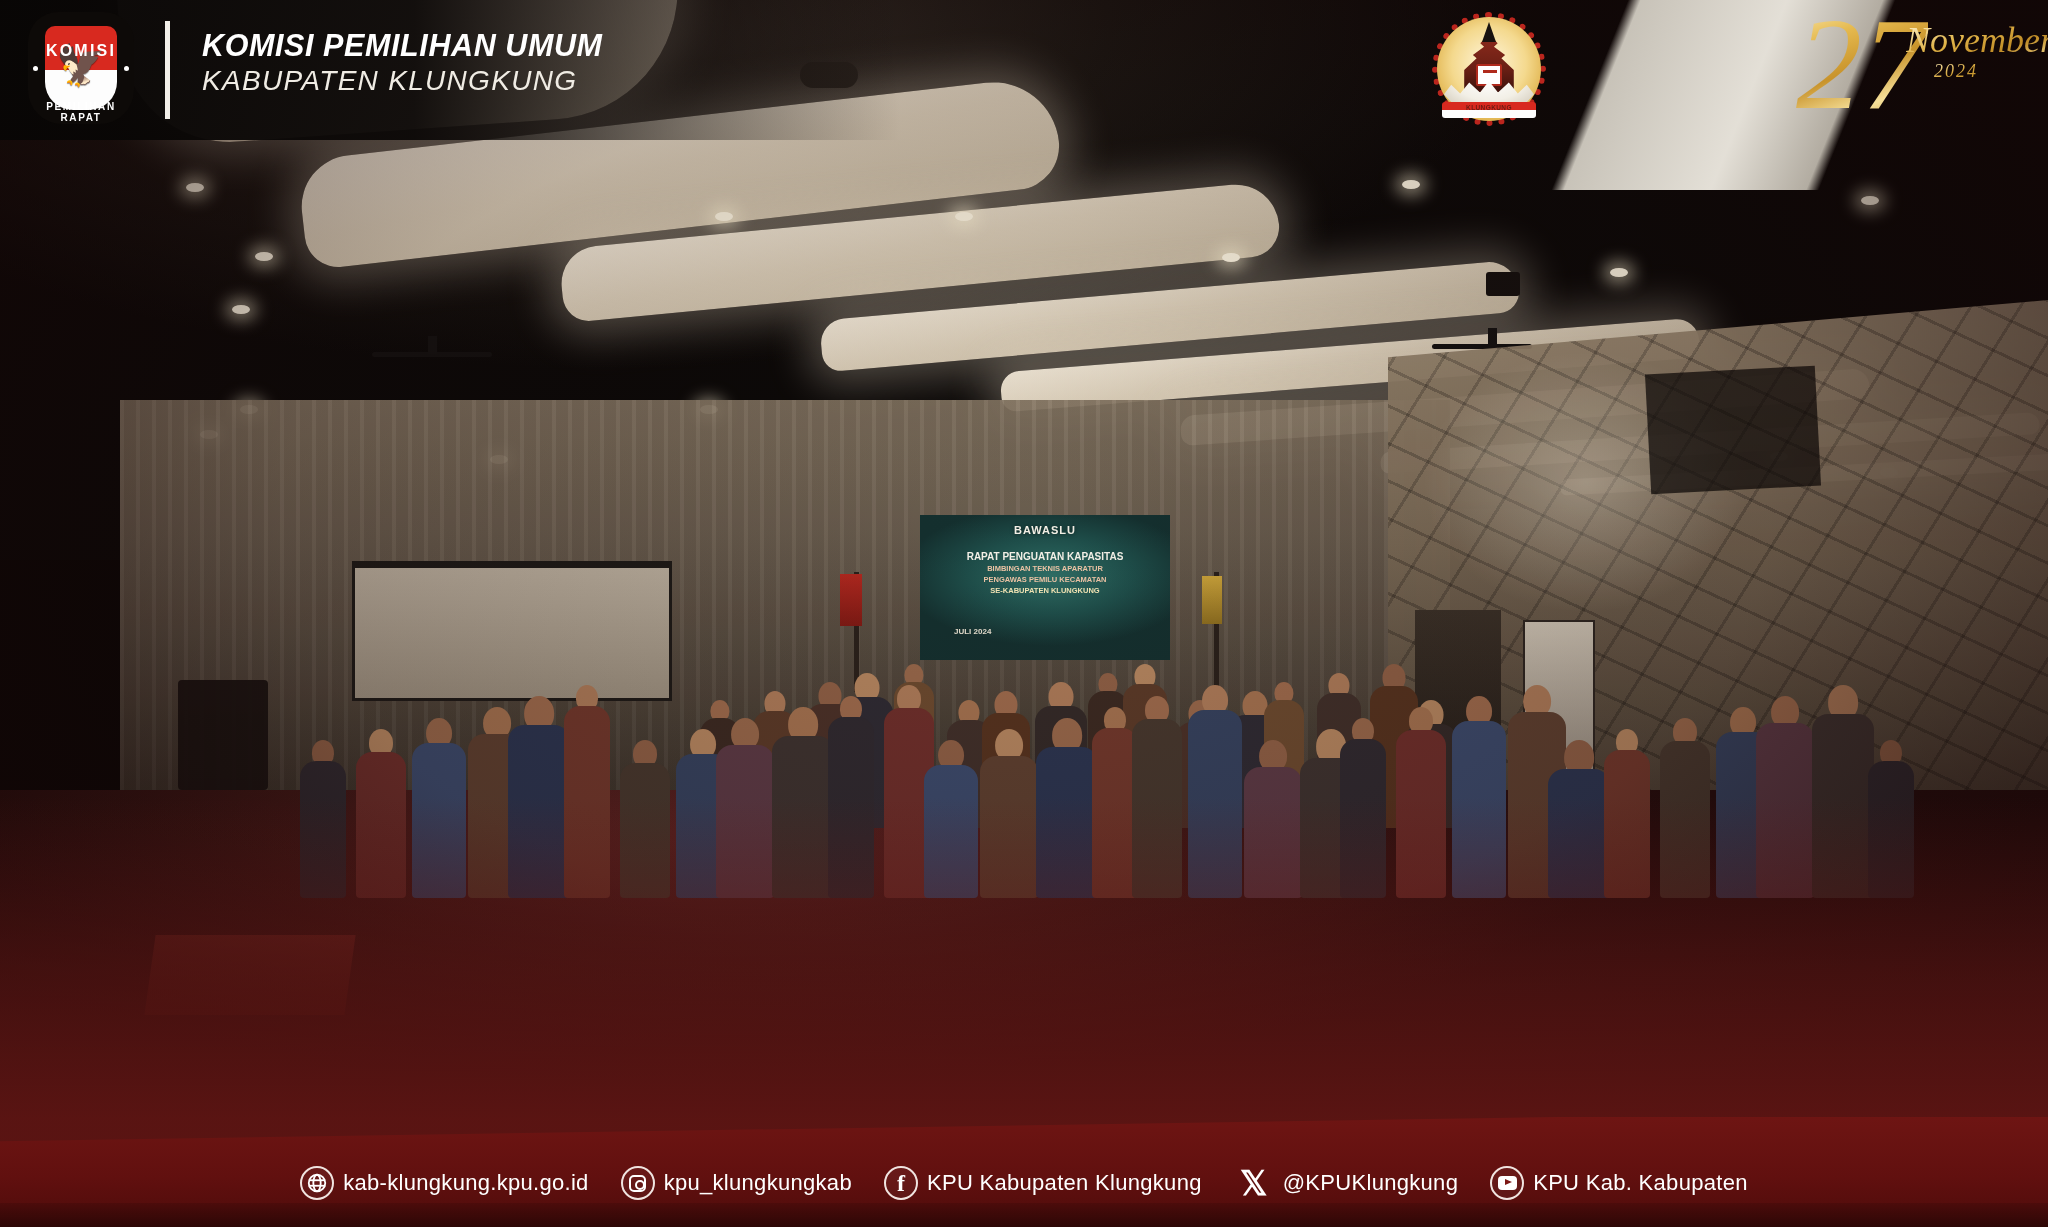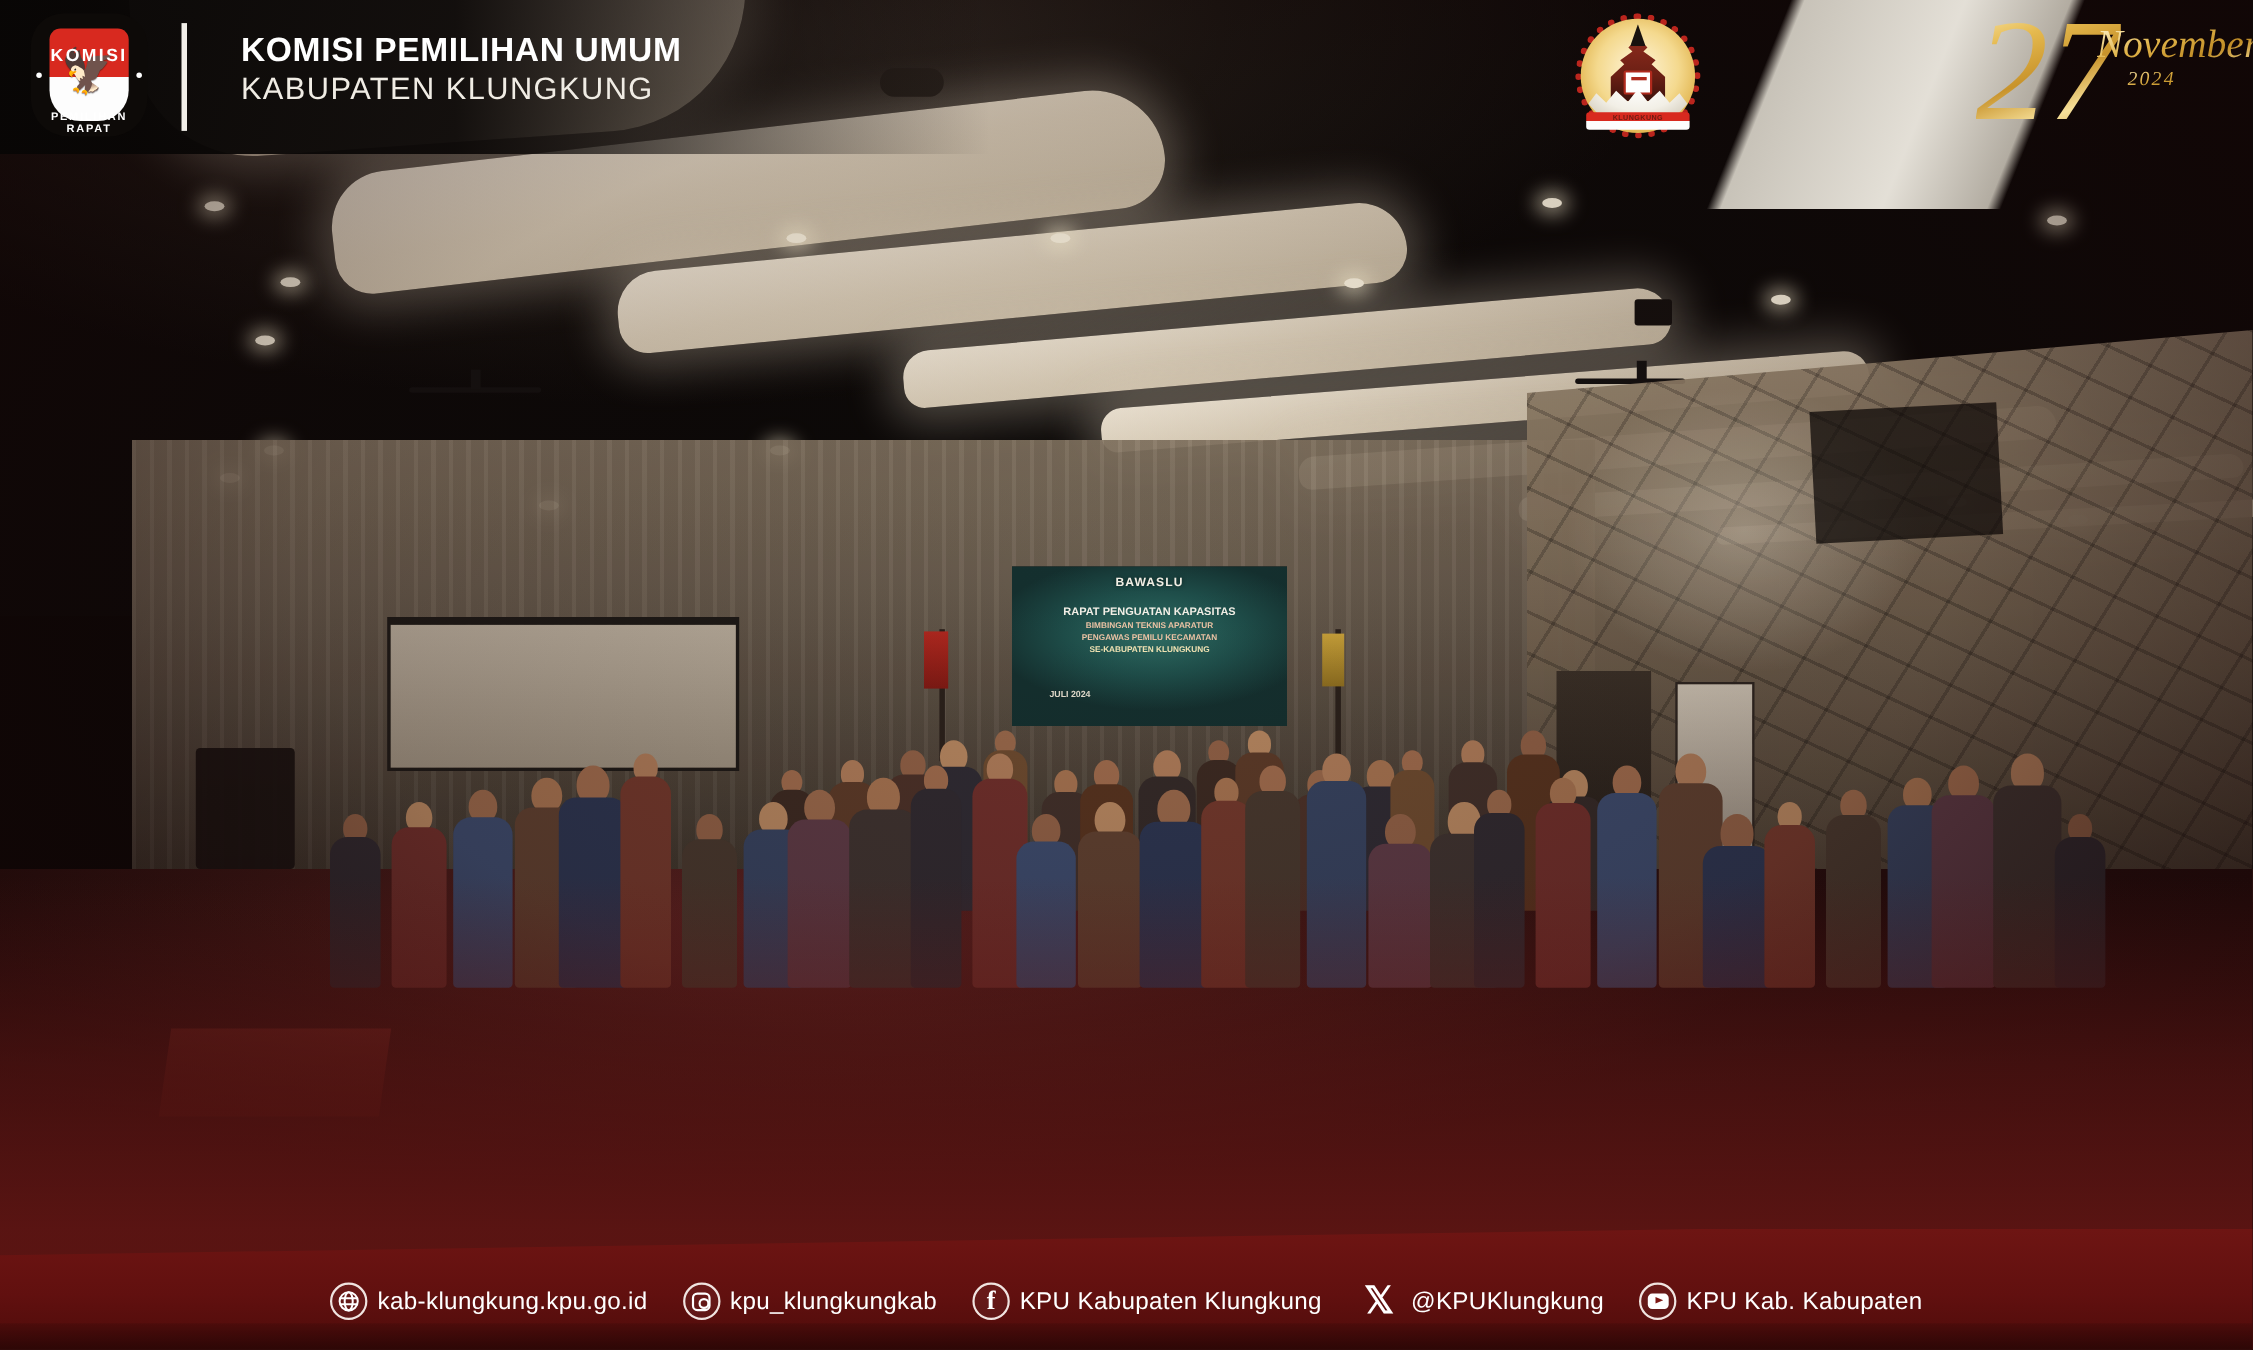--- a/index.html
+++ b/index.html
@@ -151,21 +151,21 @@
     position:absolute; left:0; top:2px; width:106px; text-align:center;
     font-size:16px; font-weight:bold; color:#fff; letter-spacing:2.2px;margin-top:28px;
   }
   .kpu-logo .ring-bot {
     position:absolute; left:0; bottom:1px; width:106px; text-align:center;
     font-size:10px; font-weight:bold; color:#fff; letter-spacing:1.6px;
   }
   .kpu-logo .dot { position:absolute; width:5px; height:5px; border-radius:50%; background:#fff; }
 
   .hdr-divider { position:absolute; left:165px; top:21px; width:5px; height:98px; background:#f2efe9; }
-  .hdr-text { position:absolute; left:219px; top:27px; }
+  .hdr-text { position:absolute; left:202px; top:27px;font-style:italic; }
   .hdr-line1 { font-size:30.5px; font-weight:bold; color:#ffffff; letter-spacing:.6px; line-height:1.22; }
   .hdr-line2 { font-size:28px; font-weight:normal; color:#f0ece4; letter-spacing:1.3px; line-height:1.22; }
 
   
   .tr-diag {
     position:absolute; right:0; top:0; width:560px; height:190px; z-index:18;
     background:linear-gradient(112deg, rgba(0,0,0,0) 0%, rgba(0,0,0,0) 22%, rgba(214,209,198,.93) 24%, rgba(236,232,223,.96) 47%, rgba(196,190,178,.9) 62%, rgba(0,0,0,0) 64%);
   }
   .bali-emblem { position:absolute; right:500px; top:14px; width:118px; height:112px; z-index:21; }
   .bali-emblem .halo {

